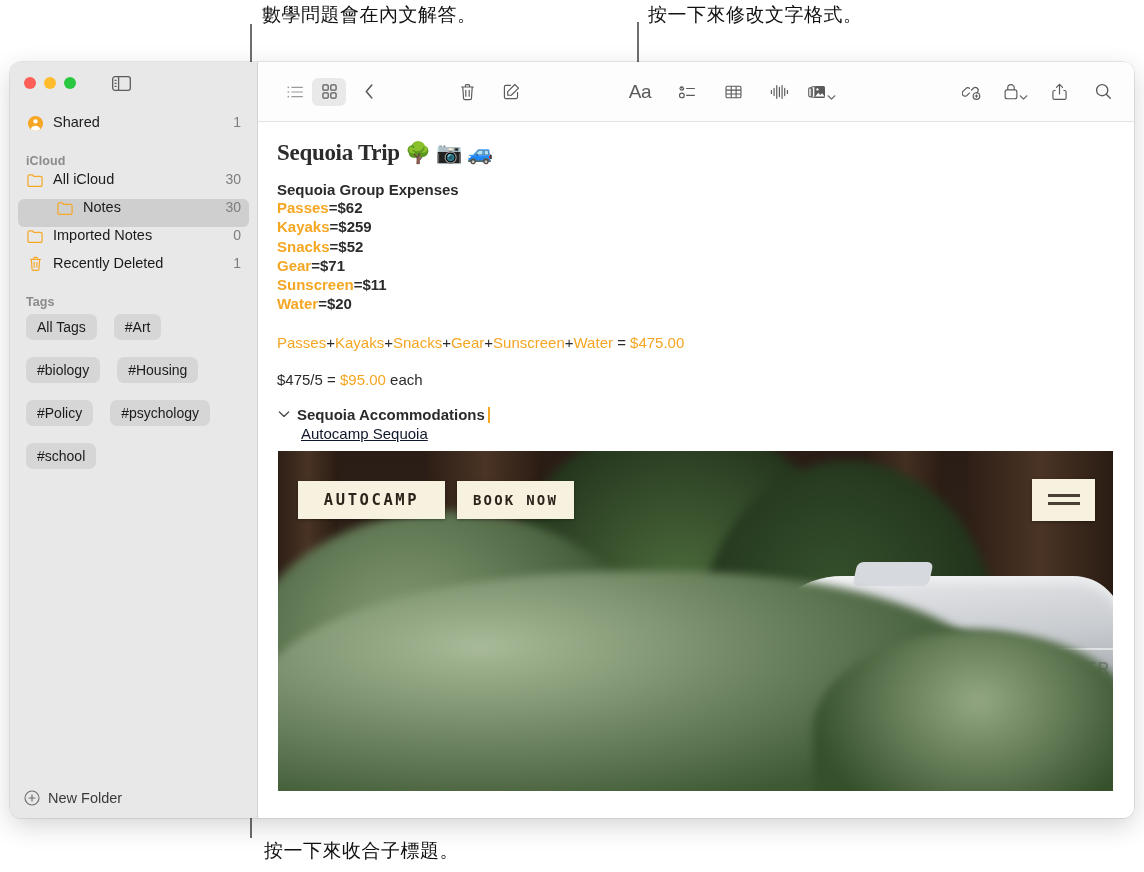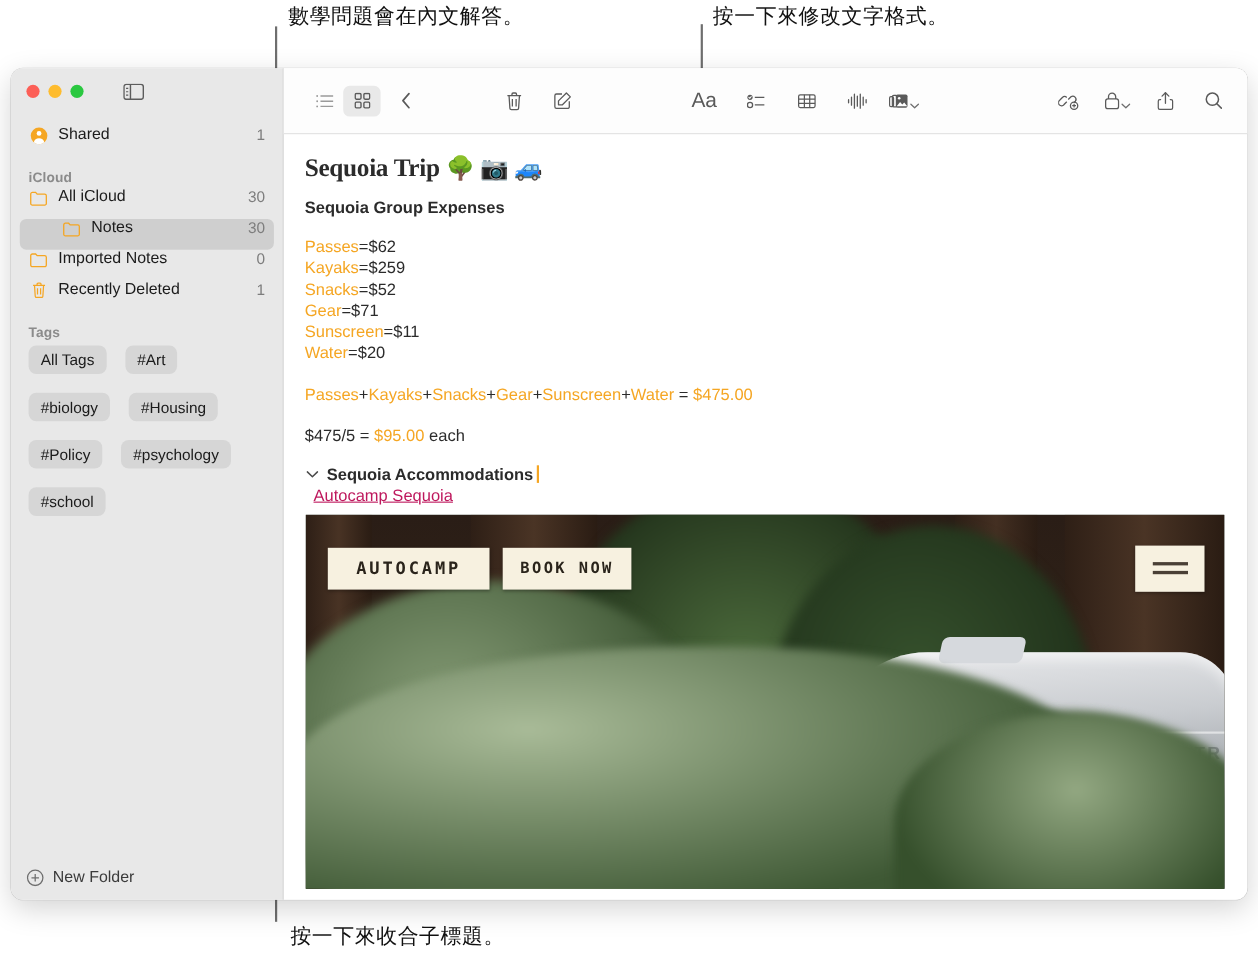--- a/index.html
+++ b/index.html
@@ -112,37 +112,37 @@
   #note{
     flex:1;overflow:hidden;padding:18px 0 0 0;position:relative;
   }
   .note-pad{padding-left:19px;padding-right:18px;}
   #note-title{
     font-size:23px;font-weight:700;color:#2b2b2b;
     letter-spacing:-.3px;margin:0 0 15px 0;display:flex;align-items:center;gap:6px;font-family:Liberation Serif, serif;
   }
   #note-title .emo{font-size:21px;}
   #note-subtitle{
-    font-size:15px;font-weight:700;color:#2b2b2b;margin-bottom:17px;
-  }
-  .expense-list{font-size:15px;line-height:19.3px;color:#2b2b2b;margin-bottom:20px;}
+    font-size:15px;font-weight:700;color:#2b2b2b;
+  }
+  .expense-list{font-size:15px;line-height:19.3px;color:#2b2b2b;margin-bottom:20px;font-weight:bold;}
   .var{color:#f5a623;}
   .result{color:#f5a623;}
   #formula-row{font-size:15px;color:#2b2b2b;margin-bottom:20px;}
   #per-person{font-size:15px;color:#2b2b2b;margin-bottom:18px;}
   #section-head-row{display:flex;align-items:center;gap:6px;margin-bottom:2px;}
   #disclosure{width:14px;height:14px;color:#4a4a4a;flex:0 0 14px;}
   #section-title{font-size:15px;font-weight:700;color:#2b2b2b;position:relative;}
   #caret{
     display:inline-block;width:2px;height:16px;background:#f5a623;
     vertical-align:-3px;margin-left:3px;
   }
   #note-link{
-    font-size:15px;color:#be185d;text-decoration:underline;
-    display:inline-block;margin-left:8px;margin-bottom:9px;
+    font-size:15px;color:#0f172a;text-decoration:underline;
+    display:inline-block;margin-left:24px;margin-bottom:9px;
   }
 
   
   #photo{
     margin-left:20px;width:835px;height:340px;
     position:relative;overflow:hidden;background:#1d2417;
   }
   #photo .sky{
     position:absolute;inset:0;
     background:

